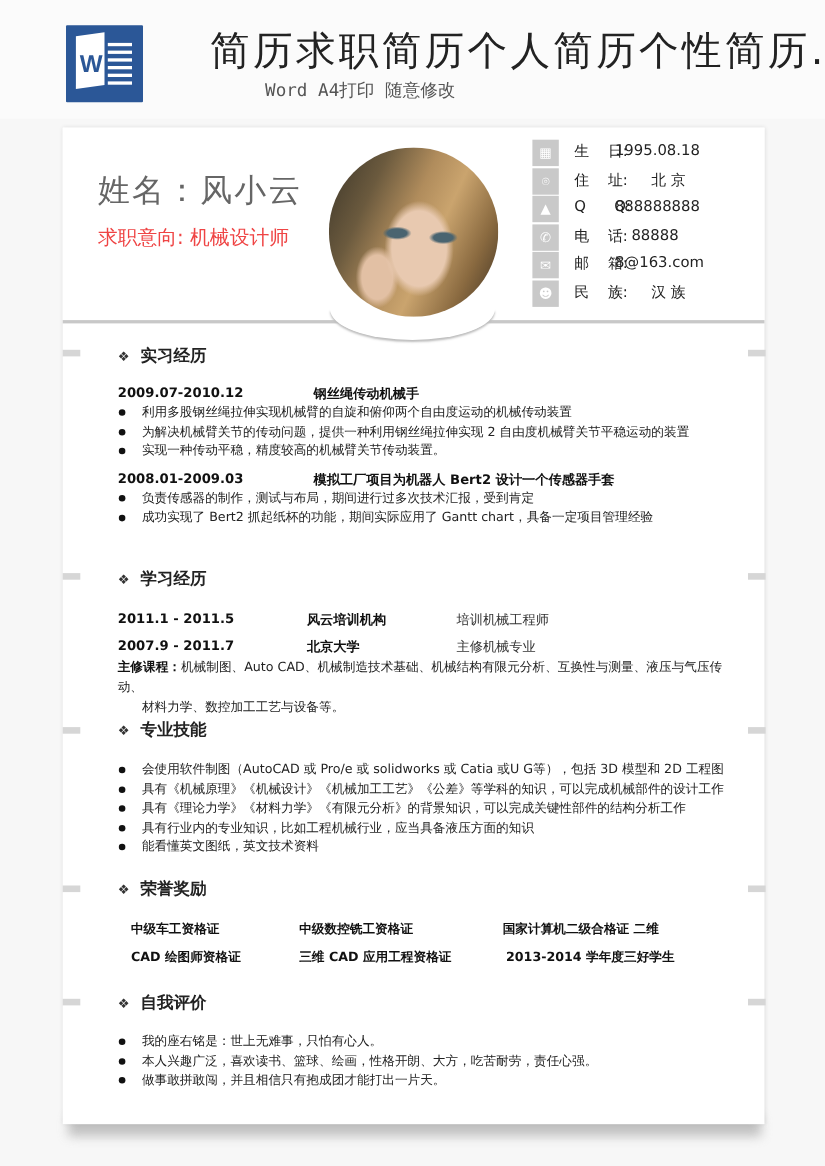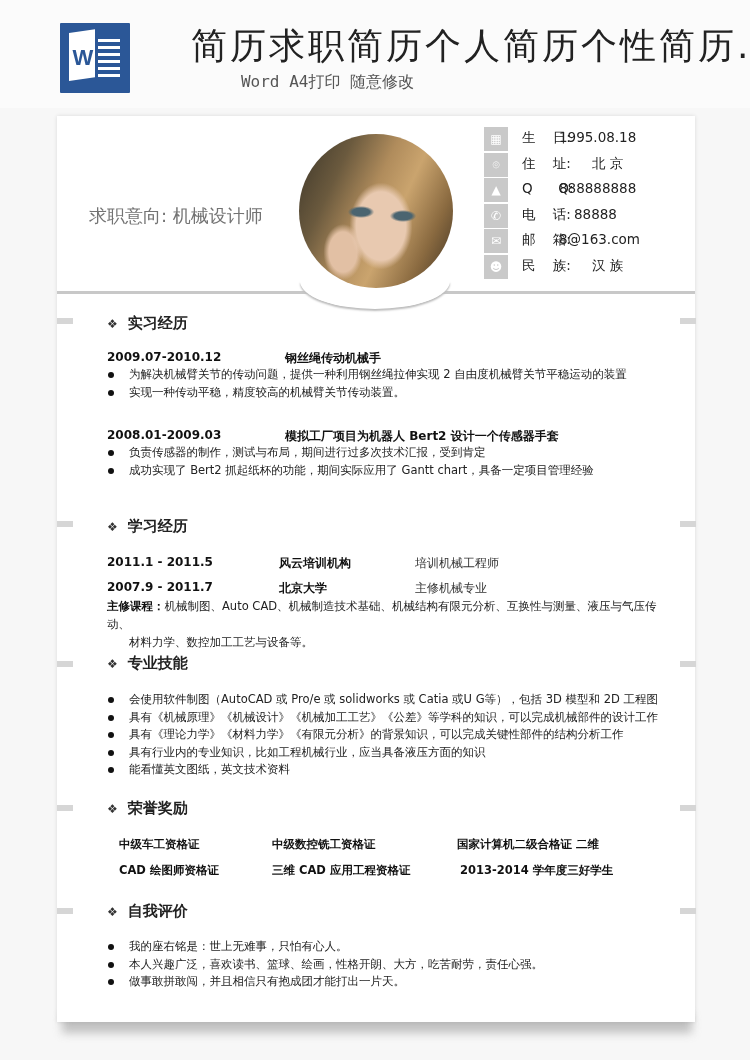--- a/index.html
+++ b/index.html
@@ -49,21 +49,21 @@
   }
   .bowl {
     position: absolute; left: 243px; top: 165px; width: 150px; height: 28px;
     background: #fff; border-radius: 0 0 75px 75px / 0 0 28px 28px;
     box-shadow: 0 2px 2px #bdbdbd;
   }
   .name {
     position: absolute; left: 32px; top: 38px; font-size: 29px; color: #666; letter-spacing: 2px;
   }
   .intent {
-    position: absolute; left: 32px; top: 88px; font-size: 18px; color: #737373;
+    position: absolute; left: 32px; top: 88px; font-size: 18px; color: #ef4444;
   }
   .avatar {
     position: absolute; left: 242px; top: 18px; width: 154px; height: 154px; border-radius: 50%;
     overflow: hidden;
     background:
       radial-gradient(ellipse 22px 10px at 62px 78px, #4a6470 0 40%, transparent 60%),
       radial-gradient(ellipse 22px 10px at 104px 82px, #4a6470 0 40%, transparent 60%),
       radial-gradient(ellipse 45px 62px at 82px 92px, #e8c9b0 0 55%, transparent 70%),
       radial-gradient(ellipse 28px 40px at 44px 118px, #e2c0a4 0 50%, transparent 70%),
       linear-gradient(115deg, #3a3428 0%, #6b5a3e 25%, #b08c5c 45%, #caa46e 60%, #8a6a40 80%, #3c3022 100%);
@@ -118,20 +118,21 @@
   </div>
   <div class="doc-title">简历求职简历个人简历个性简历...</div>
   <div class="doc-sub">Word A4打印 随意修改</div>
 </div>
 
 <div class="page-shadow"></div>
 
 <div class="page">
   <div class="header-band"></div>
   <div class="bowl"></div>
+  <div class="name">姓名：风小云</div>
   <div class="intent">求职意向: 机械设计师</div>
   <div class="avatar"></div>
 
   <div class="contacts">
     <div class="contact">
       <span class="ic">▦</span>
       <span class="lbl">生    日:</span>
       <span class="val" style="left:75px">1995.08.18</span>
     </div>
     <div class="contact">
@@ -162,20 +163,21 @@
   </div>
 
   <div class="sec-title" style="top:198px">
     <span class="dia">❖</span><span>实习经历</span>
   </div>
   <div class="row-head" style="top:234px">
     <span>2009.07-2010.12</span>
     <span class="t">钢丝绳传动机械手</span>
   </div>
   <ul class="bullets" style="top:250px">
+    <li>利用多股钢丝绳拉伸实现机械臂的自旋和俯仰两个自由度运动的机械传动装置</li>
     <li>为解决机械臂关节的传动问题，提供一种利用钢丝绳拉伸实现 2 自由度机械臂关节平稳运动的装置</li>
     <li>实现一种传动平稳，精度较高的机械臂关节传动装置。</li>
   </ul>
   <div class="row-head" style="top:312px">
     <span>2008.01-2009.03</span>
     <span class="t">模拟工厂项目为机器人 Bert2 设计一个传感器手套</span>
   </div>
   <ul class="bullets" style="top:328px">
     <li>负责传感器的制作，测试与布局，期间进行过多次技术汇报，受到肯定</li>
     <li>成功实现了 Bert2 抓起纸杯的功能，期间实际应用了 Gantt chart，具备一定项目管理经验</li>

